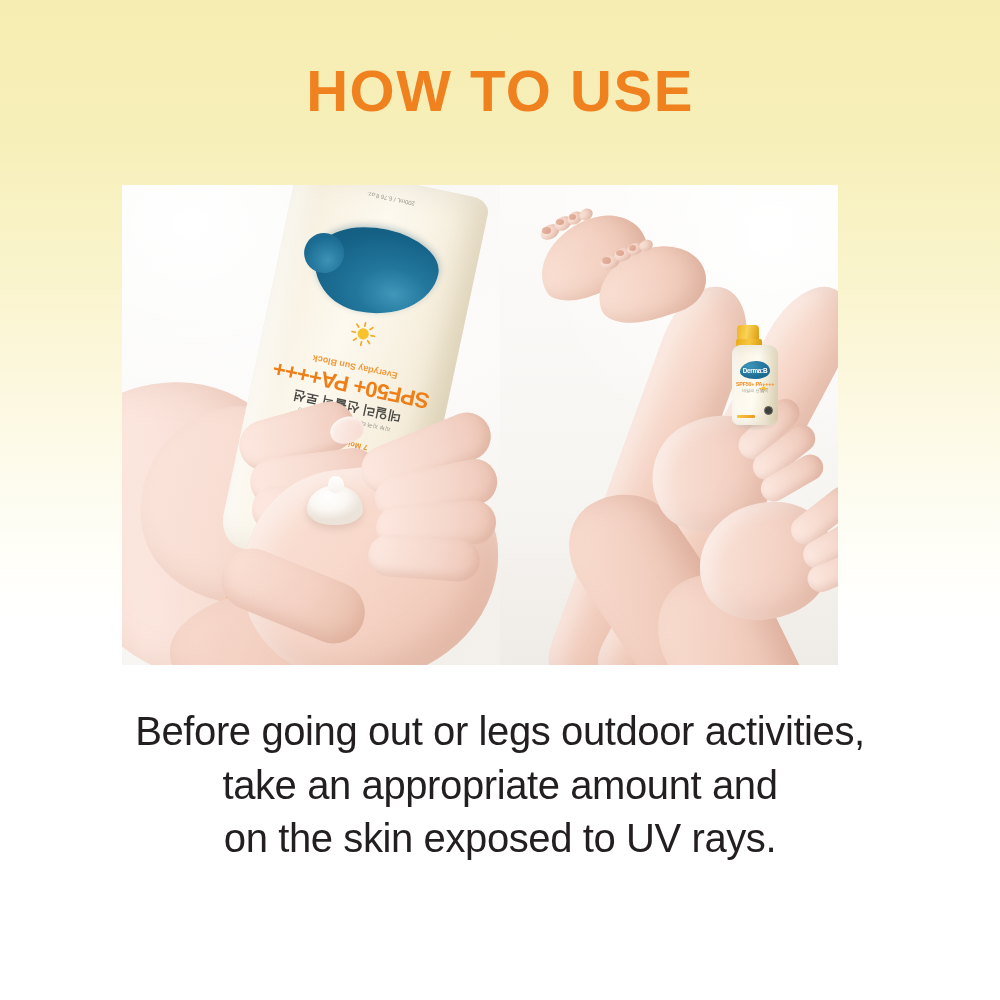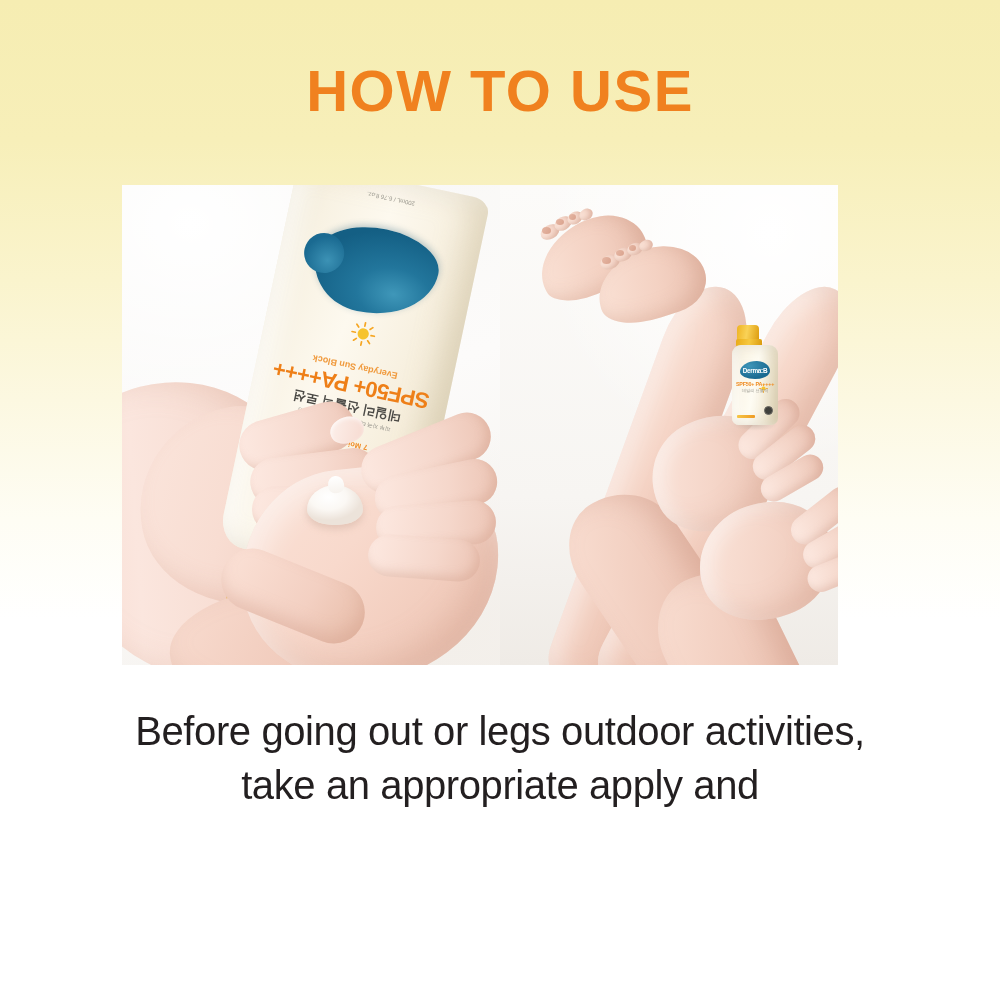--- a/index.html
+++ b/index.html
@@ -606,16 +606,17 @@
         <div class="mb-kr">데일리 선블럭</div>
         <div class="mb-bar"></div>
         <div class="mb-seal"></div>
       </div>
     </div>
 
   </div>
 
   <div id="caption">
     <span class="cline">Before going out or legs outdoor activities,</span>
-    <span class="cline">take an appropriate apply and</span>
+    <span class="cline">take an appropriate amount and</span>
+    <span class="cline">on the skin exposed to UV rays.</span>
   </div>
 
 </div>
 
 </body></html>

